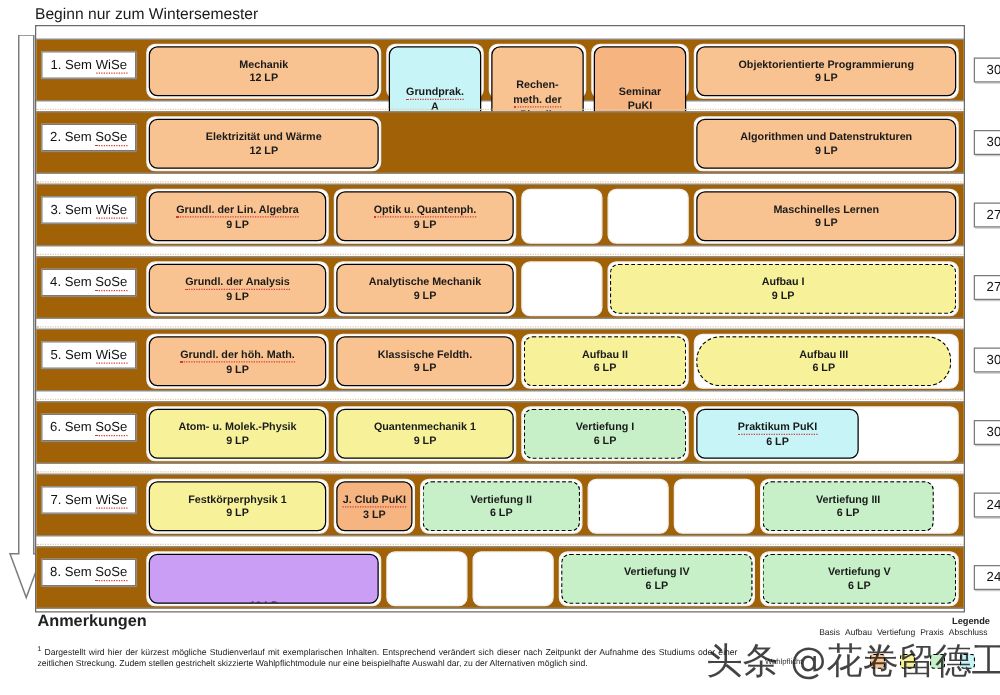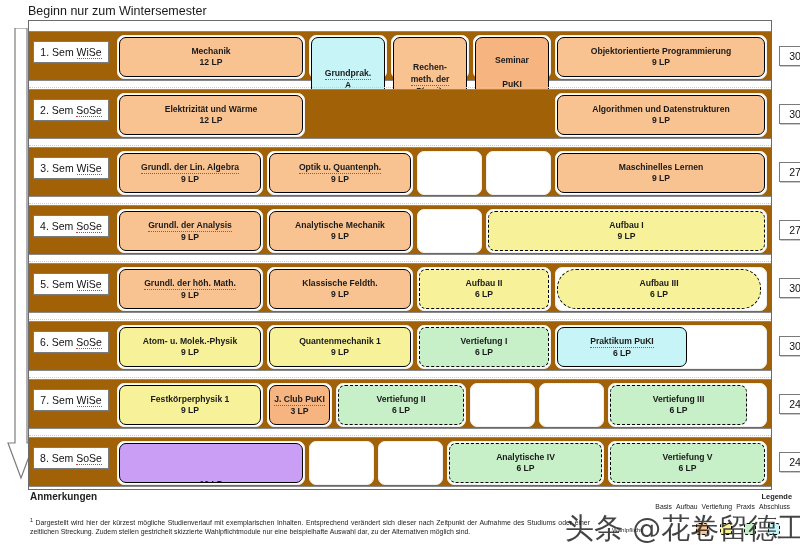--- a/index.html
+++ b/index.html
@@ -78,21 +78,21 @@
   .c-aufbau{background:#f7f29a;}
   .c-vertief{background:#c8f0c8;}
   .c-praxis{background:#c6f4f7;}
   .c-abschluss{background:#cb9ef5;}
 
   
   #notes{
     position:absolute;left:30px;top:492px;width:560px;
     font-size:6.9px;line-height:9.6px;color:#222;text-align:justify;
   }
-  #notes .nt-title{font-weight:bold;font-size:10px;display:block;margin-bottom:14px;}
+  #notes .nt-title{font-weight:bold;font-size:13px;display:block;margin-bottom:14px;}
   #notes sup{font-size:5.4px;}
   
   #legend{
     position:absolute;right:8px;top:492px;width:215px;text-align:right;
   }
   #legend .lg-title{font-weight:bold;font-size:7.4px;color:#222;display:block;}
   #legend .lg-names{
     font-size:6.8px;color:#222;display:flex;justify-content:flex-end;
     gap:4px;margin-top:1.5px;padding-right:2px;
   }
@@ -148,21 +148,21 @@
         <span class="ttl">Rechen-</span>
         <span class="ttl wavy">meth. der</span>
         <span class="ttl">Physik</span>
         <span class="lp">6 LP</span>
       </div>
       <div class="mod tall c-praxis" style="left:194px;width:74px;">
         <span class="ttl wavy">Grundprak.</span>
         <span class="ttl">A</span>
         <span class="lp">6 LP</span>
       </div>
-      <div class="mod tall c-basis2" style="left:358px;width:74px;gap:13px;">
+      <div class="mod tall c-basis2" style="left:358px;width:74px;">
         <span class="ttl">Seminar</span>
         <span class="ttl wavy">PuKI</span>
         <span class="lp">6 LP</span>
       </div>
       <div class="mod c-basis" style="left:440px;width:208px;">
         <span class="ttl">Objektorientierte Programmierung</span>
         <span class="lp">9 LP</span>
       </div>
     </div>
   </div>
@@ -349,21 +349,21 @@
       <div class="slot" style="left:192px;width:65px;"></div>
       <div class="slot" style="left:261px;width:65px;"></div>
       <div class="slot" style="left:330px;width:157px;"></div>
       <div class="slot" style="left:491px;width:159px;"></div>
 
       <div class="mod c-abschluss" style="left:2px;width:184px;gap:32px;">
         <span class="ttl">Bachelorarbeit</span>
         <span class="lp">12 LP</span>
       </div>
       <div class="mod dashed c-vertief" style="left:332px;width:153px;">
-        <span class="ttl">Analytische IV</span>
+        <span class="ttl">Vertiefung IV</span>
         <span class="lp">6 LP</span>
       </div>
       <div class="mod dashed c-vertief" style="left:493px;width:155px;">
         <span class="ttl">Vertiefung V</span>
         <span class="lp">6 LP</span>
       </div>
     </div>
   </div>
 </div>
 

